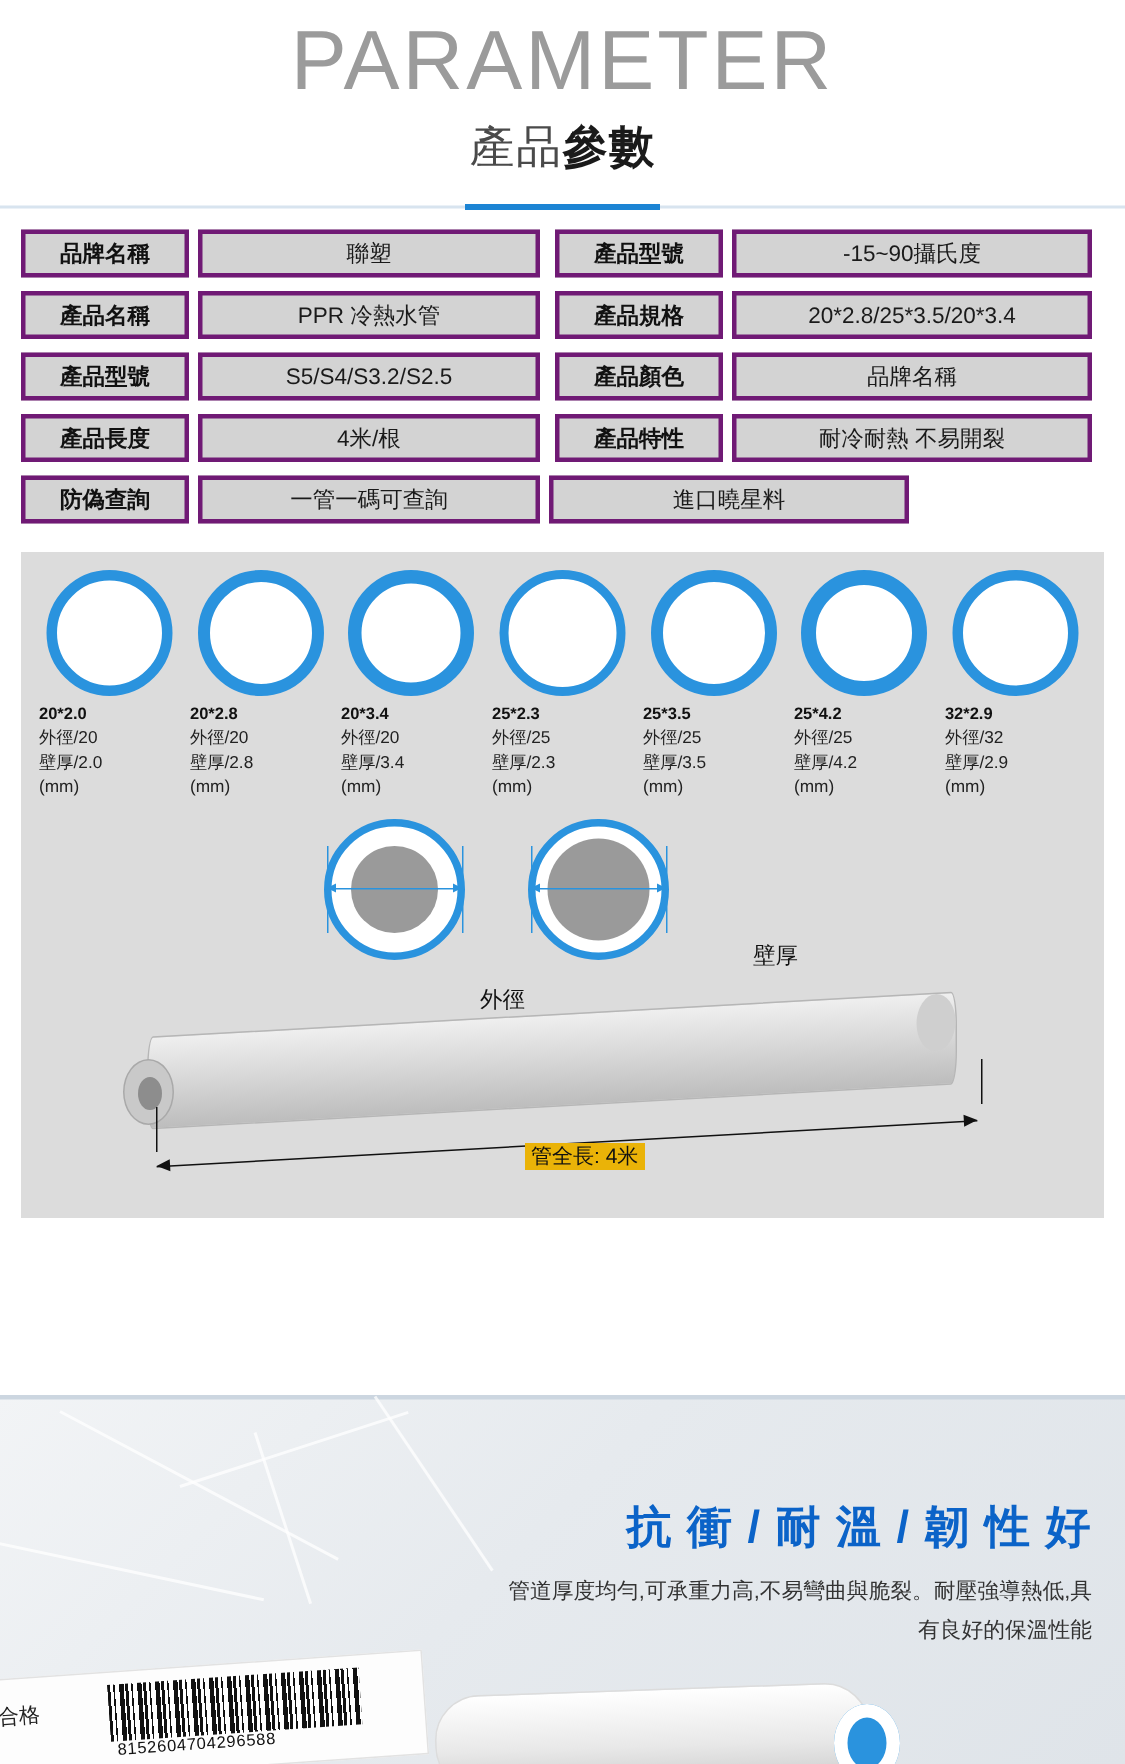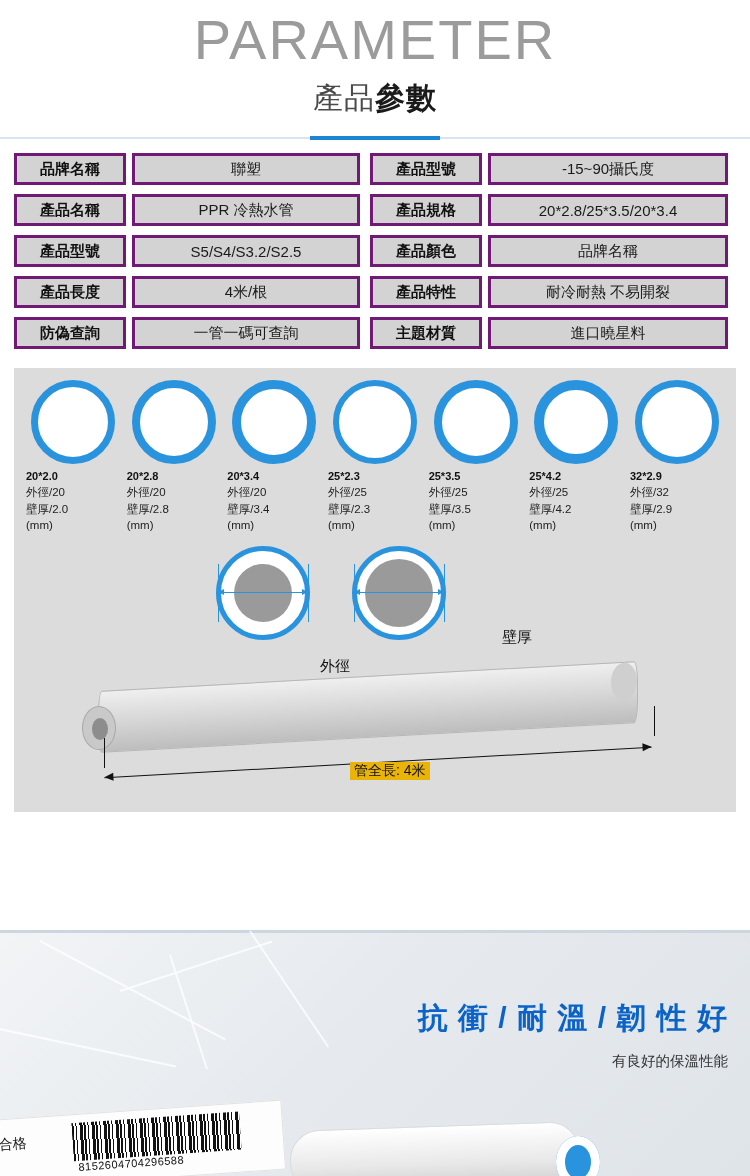--- a/index.html
+++ b/index.html
@@ -395,21 +395,20 @@
   <div class="spec-row">
     <div class="cell label c-l1">產品長度</div>
     <div class="cell value c-v1">4米/根</div>
     <div class="cell label c-l2">產品特性</div>
     <div class="cell value c-v2">耐冷耐熱 不易開裂</div>
   </div>
 
   <div class="spec-row">
     <div class="cell label c-l1">防偽查詢</div>
     <div class="cell value c-v1">一管一碼可查詢</div>
-    <div class="cell label c-l2">主題材質</div>
     <div class="cell value c-v2">進口曉星料</div>
   </div>
 
 </div>
 
 <div class="diagram">
 
   <div class="rings">
 
     <div class="ring-item">
@@ -505,20 +504,21 @@
   <div class="banner-sep"></div>
 
   <div class="crack" style="left:40px; top:10px; width:210px; height:2px; transform:rotate(28deg);"></div>
   <div class="crack" style="left:120px; top:60px; width:160px; height:2px; transform:rotate(-18deg);"></div>
   <div class="crack" style="left:-10px; top:96px; width:190px; height:2px; transform:rotate(12deg);"></div>
   <div class="crack" style="left:170px; top:24px; width:120px; height:2px; transform:rotate(72deg);"></div>
   <div class="crack" style="left:250px; top:0px; width:140px; height:2px; transform:rotate(56deg);"></div>
 
   <div class="banner-title">抗 衝 / 耐 溫 / 韌 性 好</div>
   <div class="banner-sub">
+    <div>管道厚度均勻,可承重力高,不易彎曲與脆裂。耐壓強導熱低,具</div>
     <div>有良好的保溫性能</div>
   </div>
 
   <div class="cert">
     <div class="cert-text">合格</div>
     <div class="barcode"></div>
     <div class="barcode-num">8152604704296588</div>
   </div>
 
   <div class="pipe-photo"></div>

